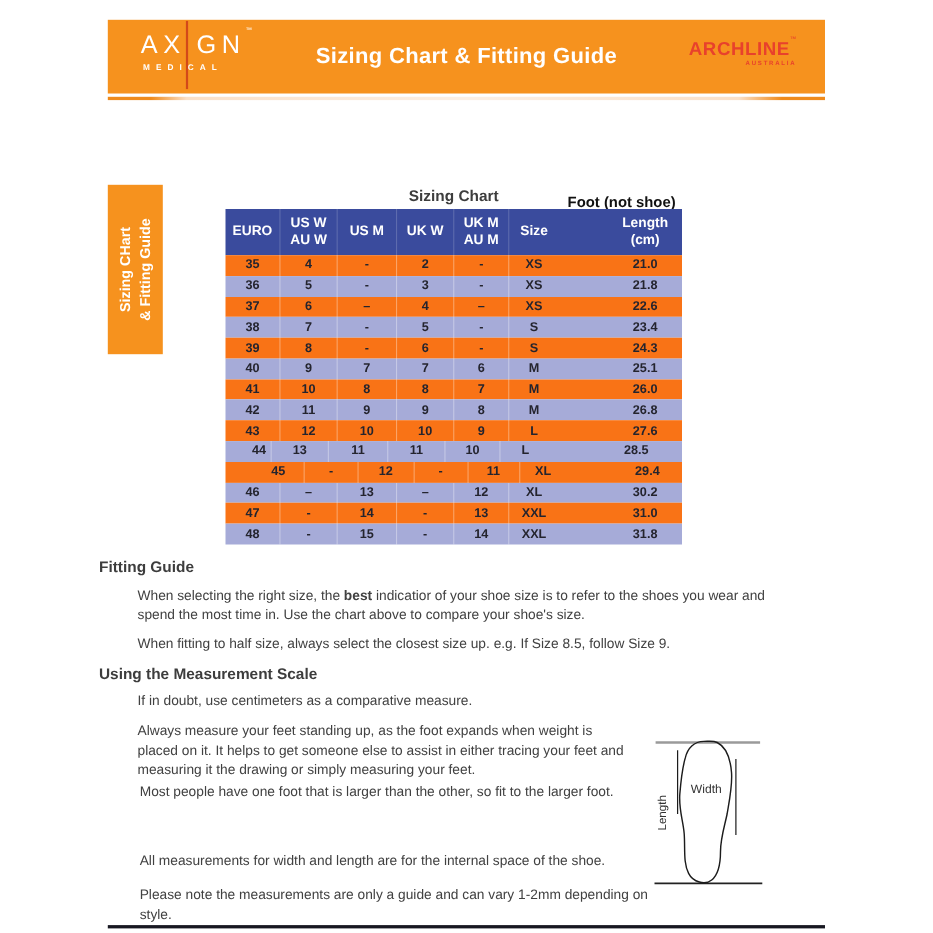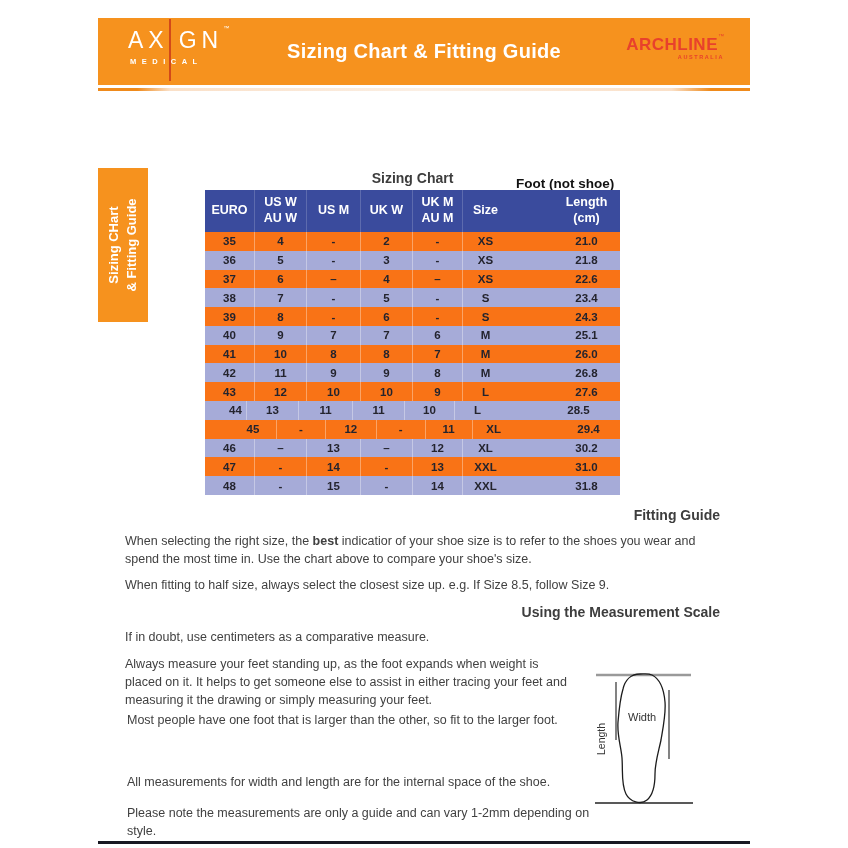--- a/index.html
+++ b/index.html
@@ -44,21 +44,21 @@
       font-size:12.5px;font-weight:700;line-height:1.25;box-sizing:border-box;}
   .thead .hc:nth-child(-n+5){border-right:1px solid rgba(255,255,255,0.18);}
   .trow{display:flex;height:18.79px;}
   .trow.dark{background:#f97316;}
   .trow.light{background:#A6ABD8;text-align:center;}
   .tc{display:flex;align-items:center;justify-content:center;
       font-size:11.5px;font-weight:700;color:#24242e;box-sizing:border-box;}
   .trow .tc:nth-child(-n+5){border-right:1px solid rgba(255,255,255,0.35);}
 
   
-  .center-head{position:absolute;left:90px;width:630px;text-align:right;
+  .center-head{position:absolute;left:90px;width:630px;text-align:left;
      font-size:14px;font-weight:700;color:#3d3d3d;}
   .body-text{position:absolute;color:#414141;font-size:12.5px;line-height:1.42;}
   .bold{font-weight:700;}
 
   
   .foot-diagram{position:absolute;left:583px;top:652px;width:125px;height:168px;}
 
   
   .bottom-rule{position:absolute;left:98px;top:841px;width:652px;height:3px;background:#181822;}
 </style>

